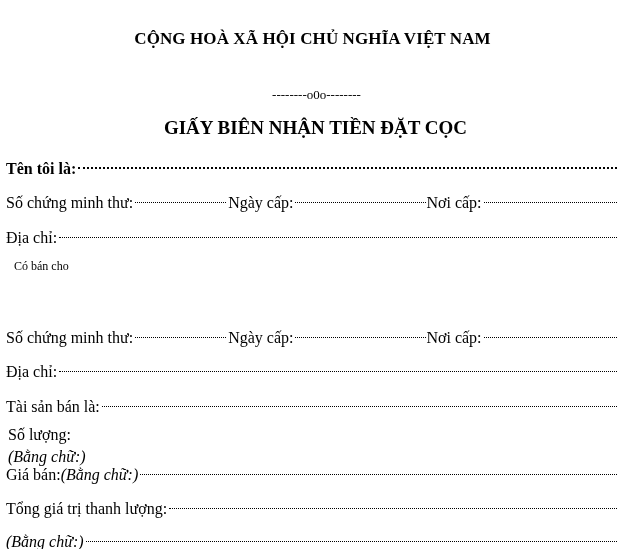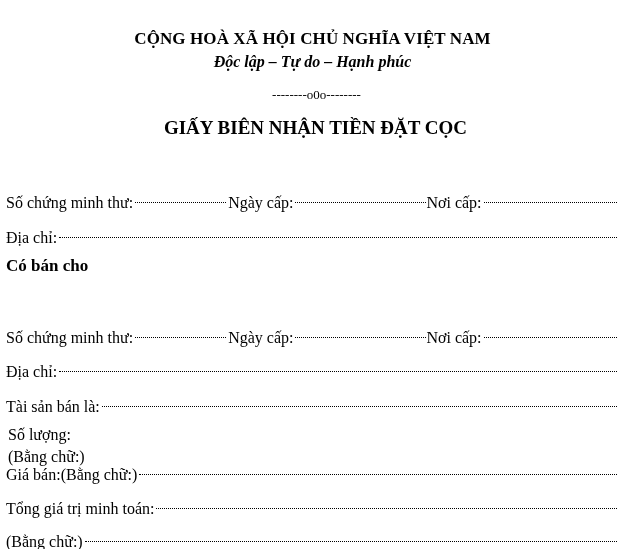--- a/index.html
+++ b/index.html
@@ -57,55 +57,58 @@
       width: 611px;
       height: 22px;
       font-size: 16px;
       line-height: 22px;
       white-space: nowrap;
       display: flex;
       align-items: baseline;
     }
     .line.bold { font-weight: bold; }
     .label { flex: 0 0 auto; }
-    .label-italic { flex: 0 0 auto; }
+    .label-italic { font-style: italic; flex: 0 0 auto; }
     .fill {
       flex: 1 1 auto;
       overflow: hidden;
       position: relative;
       height: 22px;
       margin-left: 2px;
     }
     .fill::after {
       content: "";
       position: absolute;
       left: 0; right: 0;
       bottom: 5px;
       border-bottom: 1.5px dotted #000;
     }
     .bold .fill::after { border-bottom: 2px dotted #000; }
     .fill.fixed { flex: 0 0 auto; }
     .heading-only {
       position: absolute;
-      left: 6px;
-      font-size: 17px;
-      font-weight: bold;
+      left: 14px;
+      font-size: 12px;
+      font-weight: normal;
       line-height: 22px;
     }
   </style>
 </head>
 <body>
 
 <div class="page">
 
   <div class="center nation">CỘNG HOÀ XÃ HỘI CHỦ NGHĨA VIỆT NAM</div>
-  <div class="center motto">Độc lập – Tự do – Hạnh phúc</div>
   <div class="center ornament">--------o0o--------</div>
   <div class="center doc-title">GIẤY BIÊN NHẬN TIỀN ĐẶT CỌC</div>
 
+  <div class="line bold" style="top:152px;">
+    <span class="label">Tên tôi là:</span>
+    <span class="fill"></span>
+  </div>
 
   <div class="line" style="top:186px;">
     <span class="label">Số chứng minh thư:</span>
     <span class="fill fixed" style="width:91px;"></span>
     <span class="label" style="margin-left:2px;">Ngày cấp:</span>
     <span class="fill fixed" style="width:131px;"></span>
     <span class="label">Nơi cấp:</span>
     <span class="fill"></span>
   </div>
 
@@ -142,21 +145,21 @@
     <span class="fill"></span>
   </div>
 
   <div class="line" style="top:458px;">
     <span class="label">Giá bán:</span>
     <span class="label-italic">(Bằng chữ:)</span>
     <span class="fill"></span>
   </div>
 
   <div class="line" style="top:492px;">
-    <span class="label">Tổng giá trị minh toán:</span>
+    <span class="label">Tổng giá trị thanh lượng:</span>
     <span class="fill"></span>
   </div>
 
   <div class="line" style="top:525px;">
     <span class="label-italic">(Bằng chữ:)</span>
     <span class="fill"></span>
   </div>
 
 </div>
 

